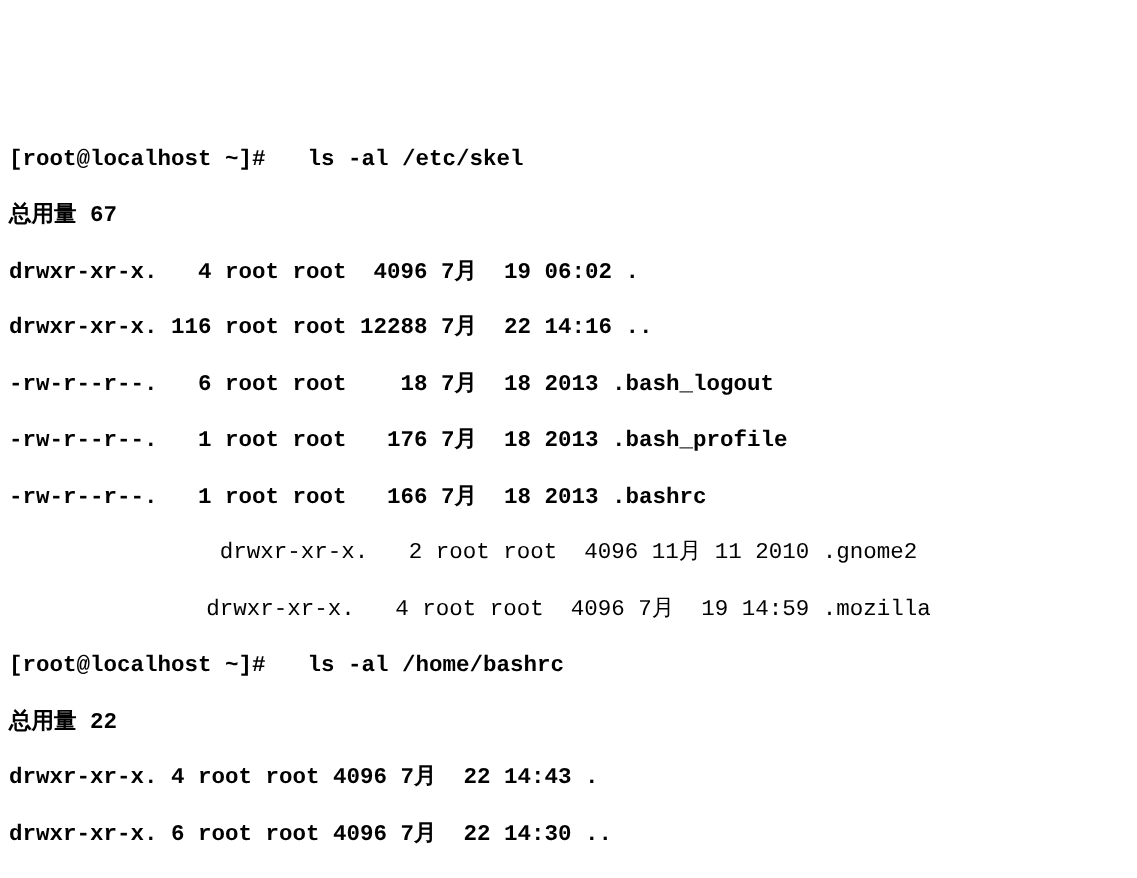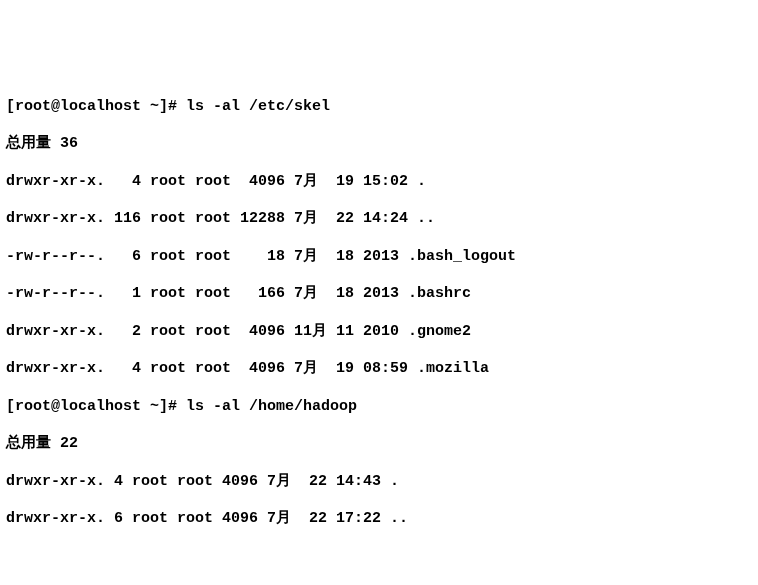--- a/index.html
+++ b/index.html
@@ -18,43 +18,46 @@
       font-weight: bold;
     }
     .line {
       white-space: pre;
     }
     .prompt {
       display: inline;
     }
     .cmd {
       display: inline;
+      margin-left: 19px;
     }
     .bold {
-      font-weight: bold;
+      font-weight: normal;
+      text-align: center;
     }
   </style>
 </head>
 <body>
 
 
 
 <div>
 <div class="line"><span class="prompt">[root@localhost ~]# </span><span class="cmd">ls -al /etc/skel</span></div>
-<div class="line">总用量 36</div>
-<div class="line">drwxr-xr-x.   4 root root  4096 7月  19 15:02 .</div>
-<div class="line">drwxr-xr-x. 116 root root 12288 7月  22 14:24 ..</div>
+<div class="line">总用量 67</div>
+<div class="line">drwxr-xr-x.   4 root root  4096 7月  19 06:02 .</div>
+<div class="line">drwxr-xr-x. 116 root root 12288 7月  22 14:16 ..</div>
 <div class="line">-rw-r--r--.   6 root root    18 7月  18 2013 .bash_logout</div>
+<div class="line">-rw-r--r--.   1 root root   176 7月  18 2013 .bash_profile</div>
 <div class="line">-rw-r--r--.   1 root root   166 7月  18 2013 .bashrc</div>
 <div class="line bold">drwxr-xr-x.   2 root root  4096 11月 11 2010 .gnome2</div>
-<div class="line bold">drwxr-xr-x.   4 root root  4096 7月  19 08:59 .mozilla</div>
-<div class="line"><span class="prompt">[root@localhost ~]# </span><span class="cmd">ls -al /home/hadoop</span></div>
+<div class="line bold">drwxr-xr-x.   4 root root  4096 7月  19 14:59 .mozilla</div>
+<div class="line"><span class="prompt">[root@localhost ~]# </span><span class="cmd">ls -al /home/bashrc</span></div>
 <div class="line">总用量 22</div>
 <div class="line">drwxr-xr-x. 4 root root 4096 7月  22 14:43 .</div>
-<div class="line">drwxr-xr-x. 6 root root 4096 7月  22 17:22 ..</div>
+<div class="line">drwxr-xr-x. 6 root root 4096 7月  22 14:30 ..</div>
 
 
 
 
 
 
 
 
 
 

